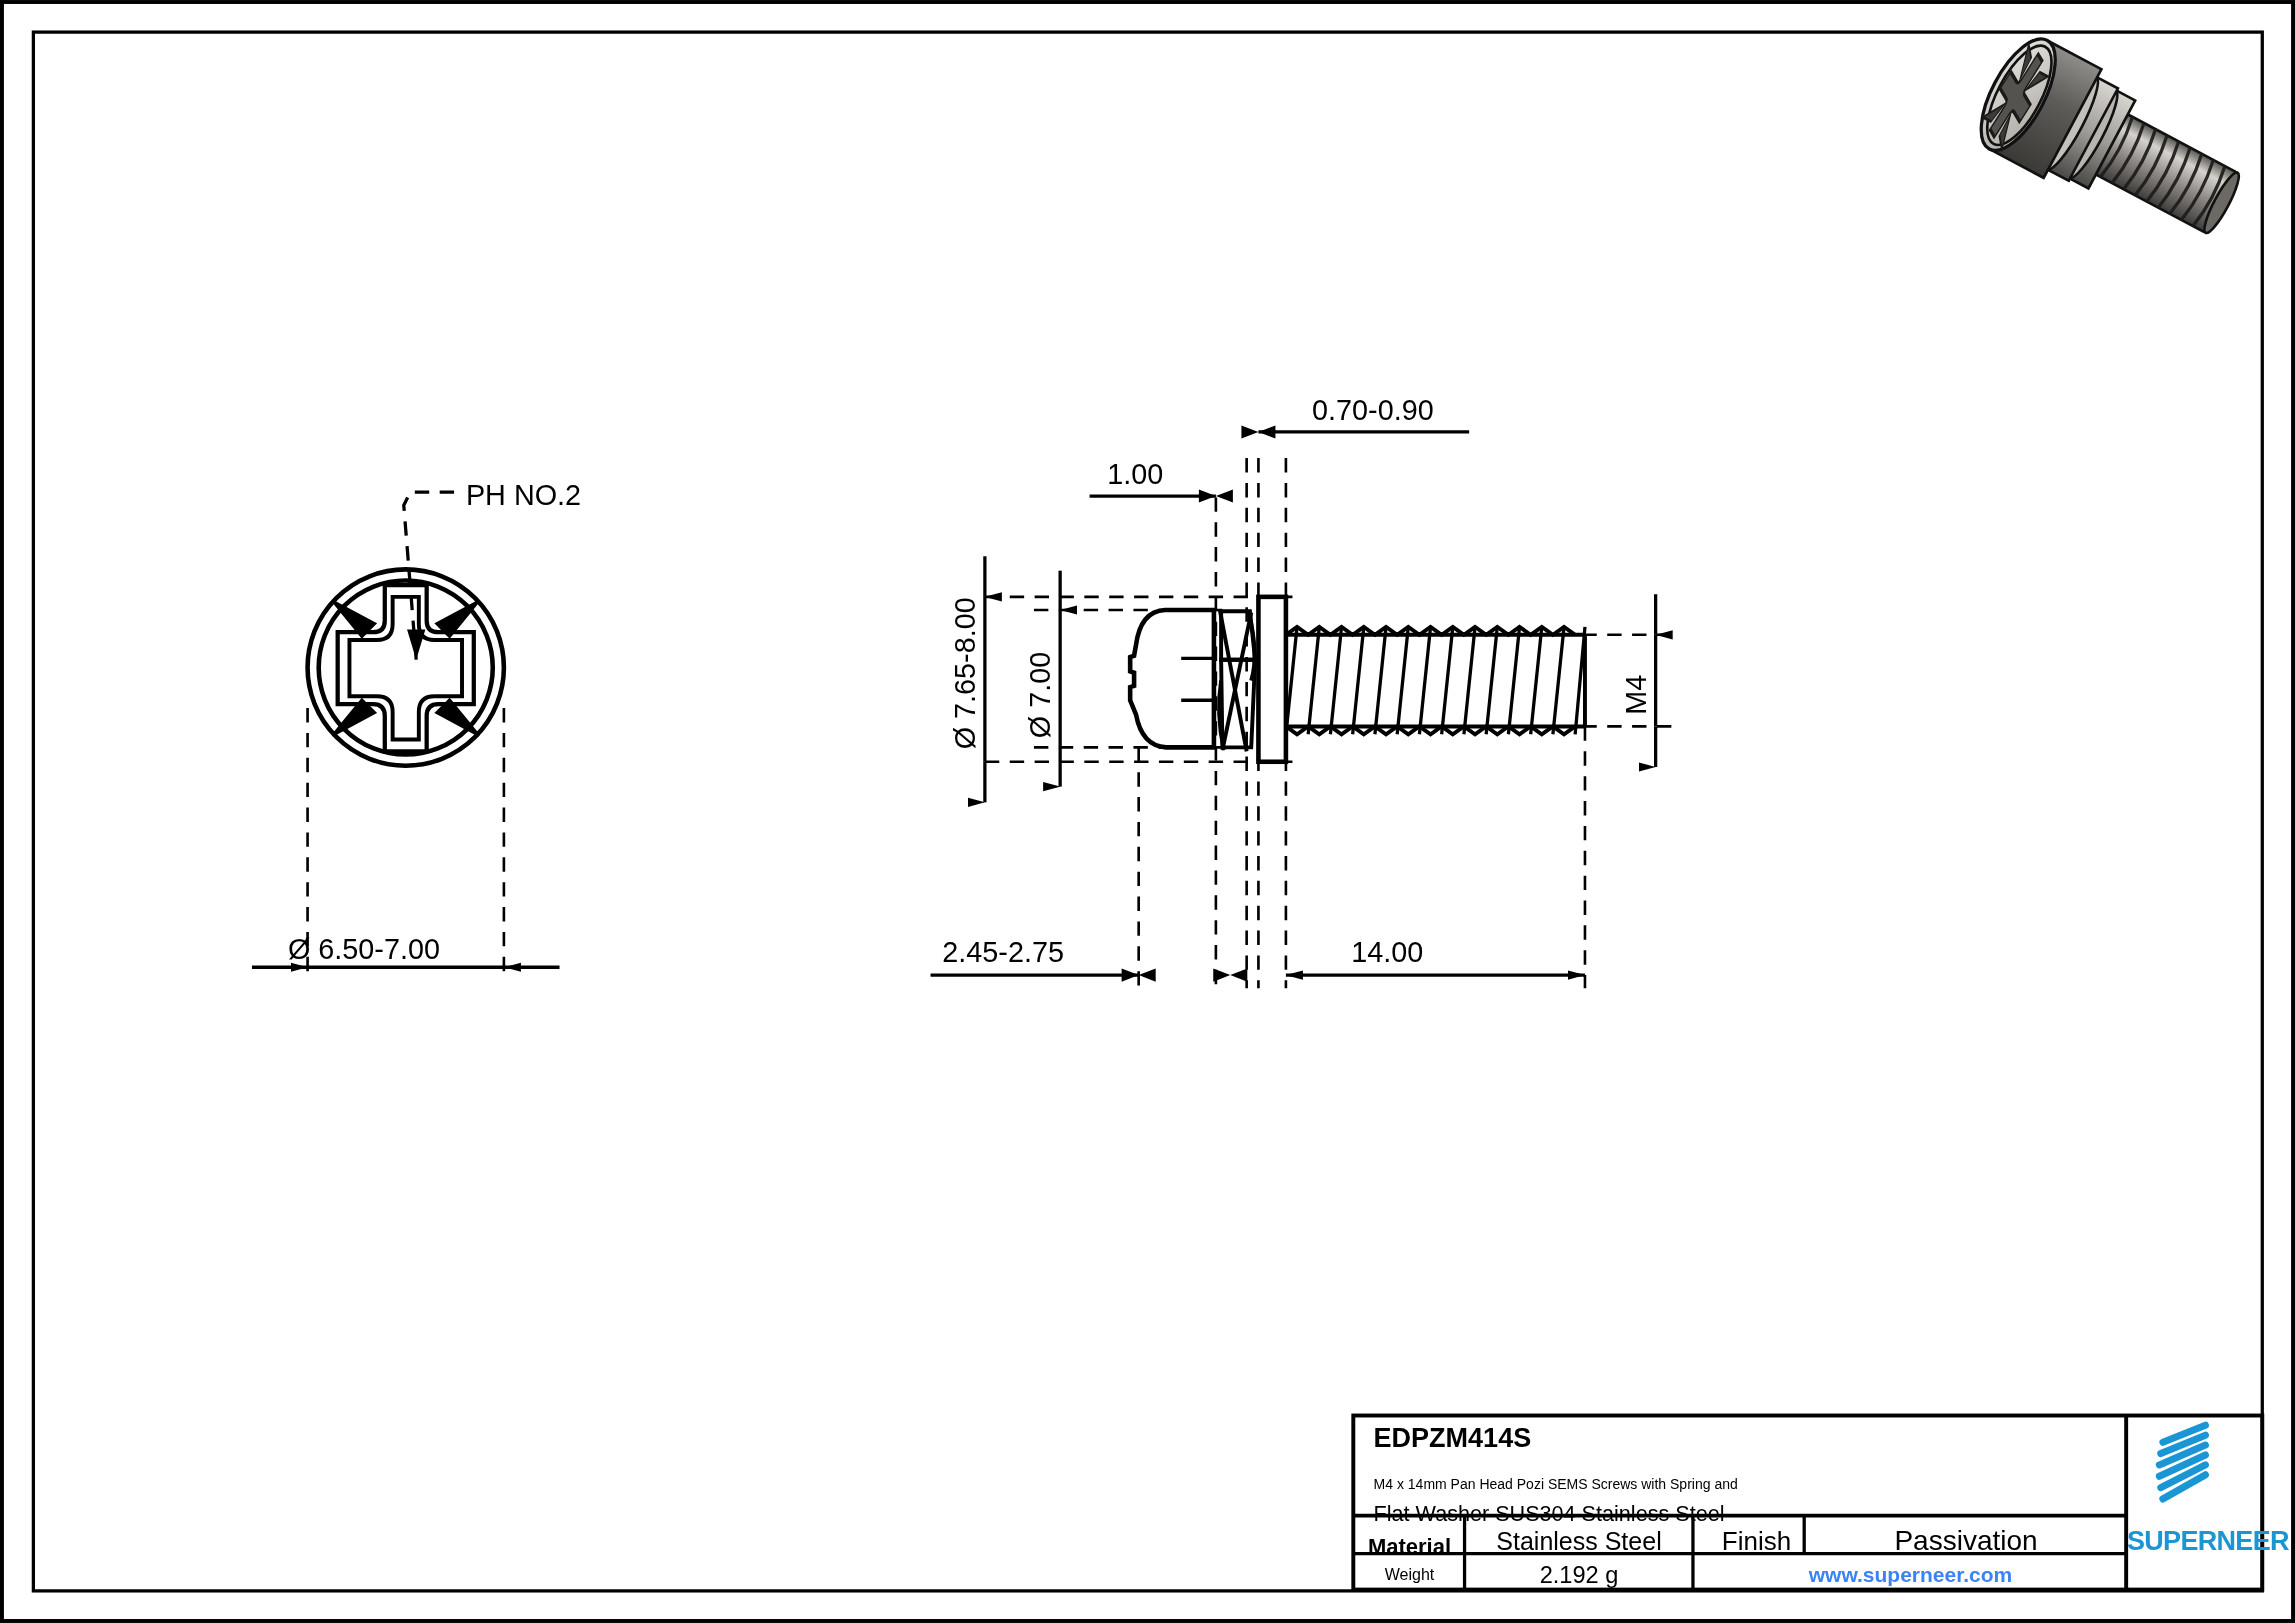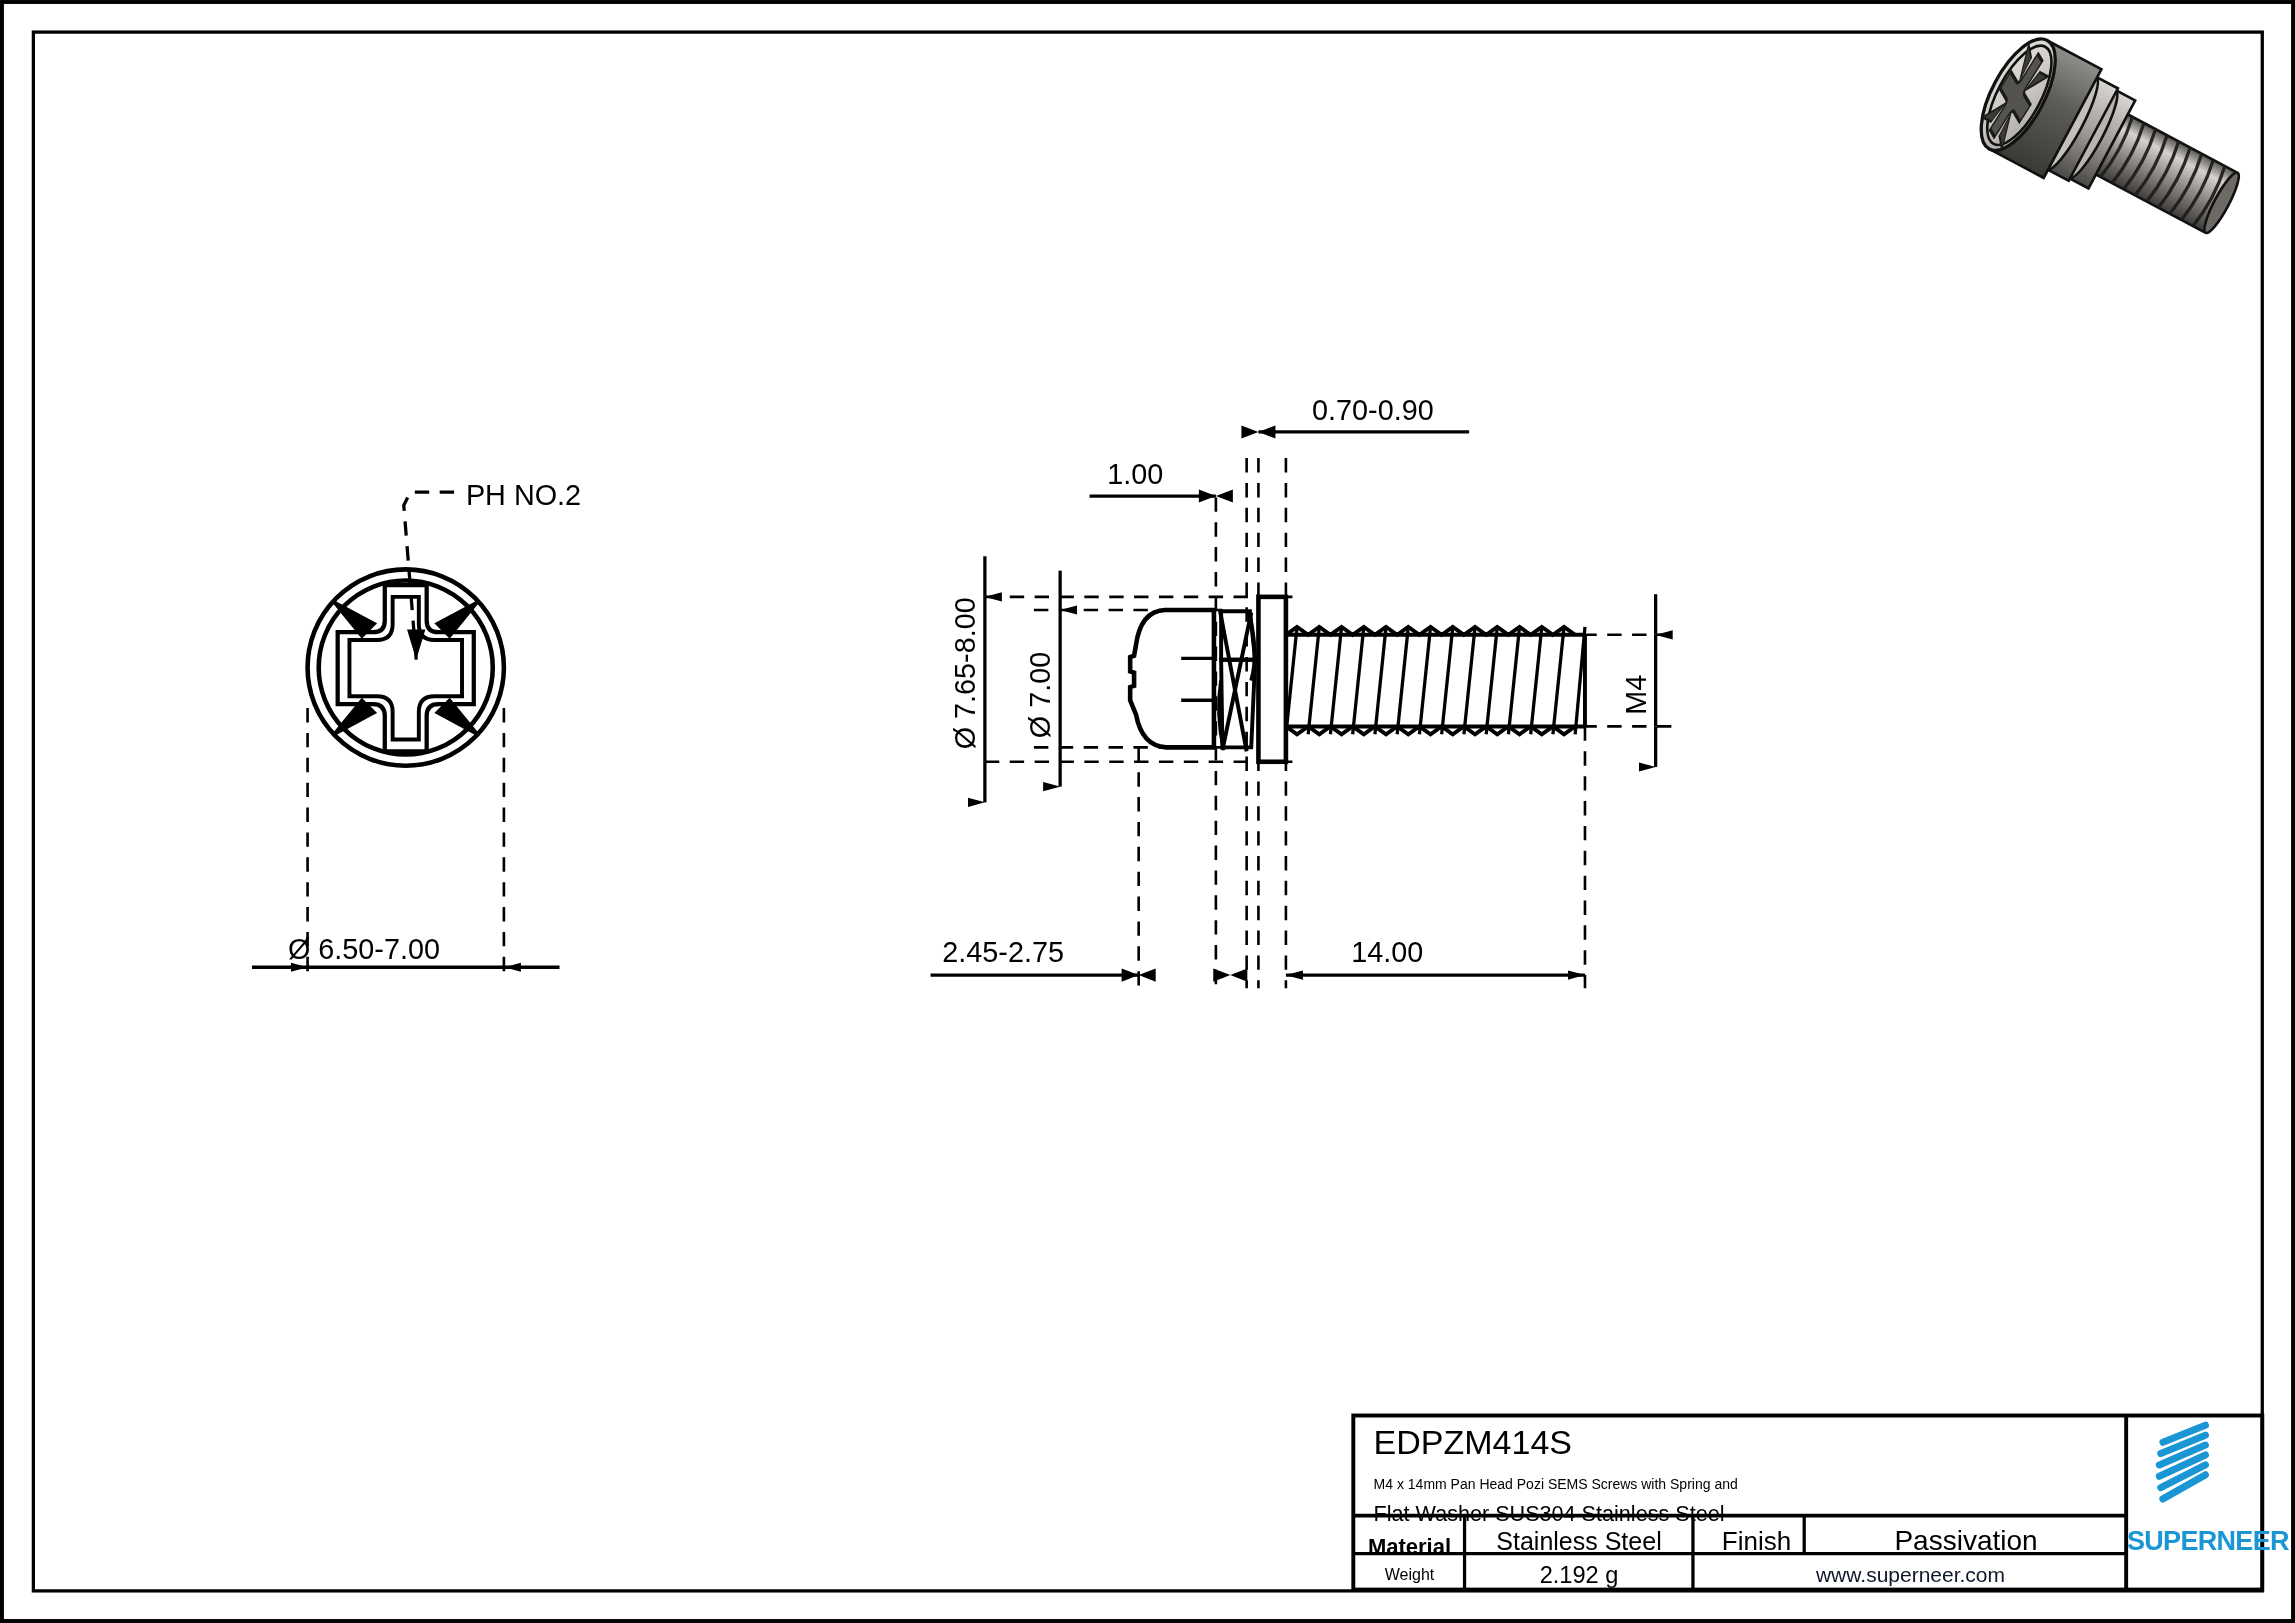--- a/index.html
+++ b/index.html
@@ -375,34 +375,34 @@
 
       <line x1="2587" y1="2316" x2="2587" y2="2429" stroke-width="5"></line>
 
       <line x1="2757" y1="2316" x2="2757" y2="2374" stroke-width="5"></line>
     </g>
   </svg>
 
 
   <div style="position:absolute; left:1354px; top:1416px; width:909px; height:174px;">
 
-    <div style="position:absolute; left:19.6px; top:9.2px; font-size:34px; font-weight:normal; line-height:1; white-space:nowrap;">EDPZM414S</div>
+    <div style="position:absolute; left:19.6px; top:9.2px; font-size:27px; font-weight:bold; line-height:1; white-space:nowrap;">EDPZM414S</div>
 
     <div style="position:absolute; left:19.6px; top:60px; font-size:14px; line-height:1.15; white-space:nowrap;">M4 x 14mm Pan Head Pozi SEMS Screws with Spring and</div>
 
     <div style="position:absolute; left:19.6px; top:86px; font-size:21.6px; line-height:1.15; white-space:nowrap;">Flat Washer SUS304 Stainless Steel</div>
 
     <div style="position:absolute; left:0px; top:112px; width:111px; height:38px; display:flex; align-items:center; justify-content:center; font-size:22px;font-weight:bold;">Material</div>
     <div style="position:absolute; left:111px; top:106px; width:228px; height:38px; display:flex; align-items:center; justify-content:center; font-size:25px;">Stainless Steel</div>
     <div style="position:absolute; left:340px; top:106px; width:125px; height:38px; display:flex; align-items:center; justify-content:center; font-size:26px;">Finish</div>
     <div style="position:absolute; left:451px; top:106px; width:322px; height:38px; display:flex; align-items:center; justify-content:center; font-size:28px;">Passivation</div>
 
     <div style="position:absolute; left:0px; top:144px; width:111px; height:30px; display:flex; align-items:center; justify-content:center; font-size:16px;">Weight</div>
     <div style="position:absolute; left:111px; top:144px; width:228px; height:30px; display:flex; align-items:center; justify-content:center; font-size:23.6px;">2.192 g</div>
-    <div style="position:absolute; left:340px; top:144px; width:433px; height:30px; display:flex; align-items:center; justify-content:center; font-size:21px; color:#0f172a;">www.superneer.com</div>
+    <div style="position:absolute; left:340px; top:144px; width:433px; height:30px; display:flex; align-items:center; justify-content:center; font-size:21px; color:#3b82f6;font-weight:bold;">www.superneer.com</div>
 
     <div style="position:absolute; left:773px; top:0px; width:136px; height:174px;">
 
       <svg viewBox="0 0 120 120" width="85" height="85" style="position:absolute; left:26px; top:5.2px;">
         <g stroke="#1B96D4" stroke-width="10" stroke-linecap="round" fill="none">
           <line x1="14" y1="30" x2="74" y2="6"></line>
           <line x1="11" y1="46" x2="74" y2="20"></line>
           <line x1="9" y1="62" x2="74" y2="34"></line>
           <line x1="9" y1="78" x2="74" y2="48"></line>
           <line x1="11" y1="94" x2="74" y2="62"></line>

